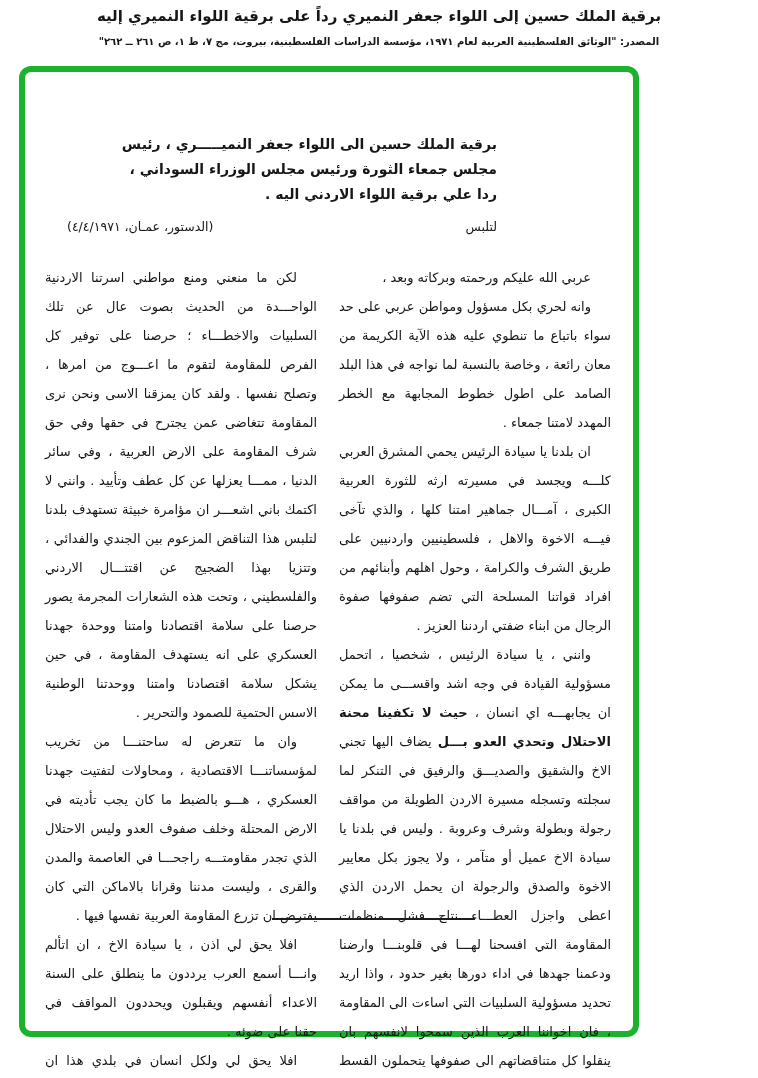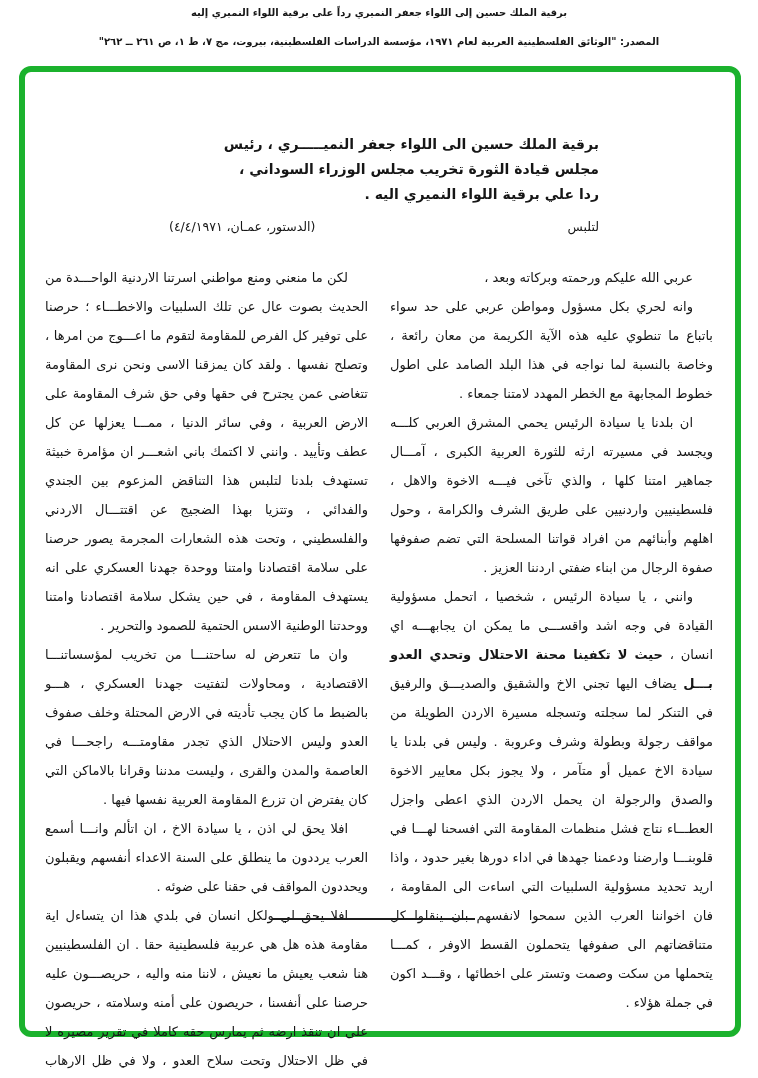--- a/index.html
+++ b/index.html
@@ -13,35 +13,35 @@
     background:var(--paper);
     color:var(--ink);
     font-family:"DejaVu Sans", sans-serif;
     position:relative;
     overflow:hidden;
   }
   .outer-title{
     position:absolute;top:7px;left:0;width:758px;
     text-align:center;
     font-weight:bold;
-    font-size:10px;
+    font-size:15px;
     direction:rtl;
   }
   .source-line{
     position:absolute;top:36px;left:0;width:758px;
     text-align:center;
     font-weight:bold;
     font-size:10px;
     direction:rtl;
     letter-spacing:0.2px;
   }
   .doc-frame{
     position:absolute;
     left:19px;top:66px;
-    width:722px;height:971px;
+    width:620px;height:971px;
     box-sizing:border-box;
     border:6px solid var(--green);
     border-radius:12px;
     background:var(--paper);
   }
   .inner-header{
     position:absolute;
     top:60px;right:136px;
     width:430px;
     direction:rtl;
@@ -89,22 +89,22 @@
 <body>
 
 <div class="outer-title">برقية الملك حسين إلى اللواء جعفر النميري رداً على برقية اللواء النميري إليه</div>
 <div class="source-line">المصدر: "الوثائق الفلسطينية العربية لعام ١٩٧١، مؤسسة الدراسات الفلسطينية، بيروت، مج ٧، ط ١، ص ٢٦١ ــ ٢٦٢"</div>
 
 <div class="doc-frame">
 
   <div class="inner-header">
     <div class="inner-title">
       <div>برقية الملك حسين الى اللواء جعفر النميـــــري ، رئيس</div>
-      <div>مجلس قيادة الثورة تخريب مجلس الوزراء السوداني ،</div>
-      <div>ردا علي برقية اللواء النميري اليه .</div>
+      <div>مجلس جمعاء الثورة ورئيس مجلس الوزراء السوداني ،</div>
+      <div>ردا علي برقية اللواء الاردني اليه .</div>
     </div>
     <div class="dateline">
       <span>لتلبس</span>
       <span>(الدستور، عمـان، ٤/٤/١٩٧١)</span>
     </div>
   </div>
 
   <div class="columns">
     <div class="col">
         <p><span>عربي الله عليكم ورحمته وبركاته وبعد ،</span></p>

